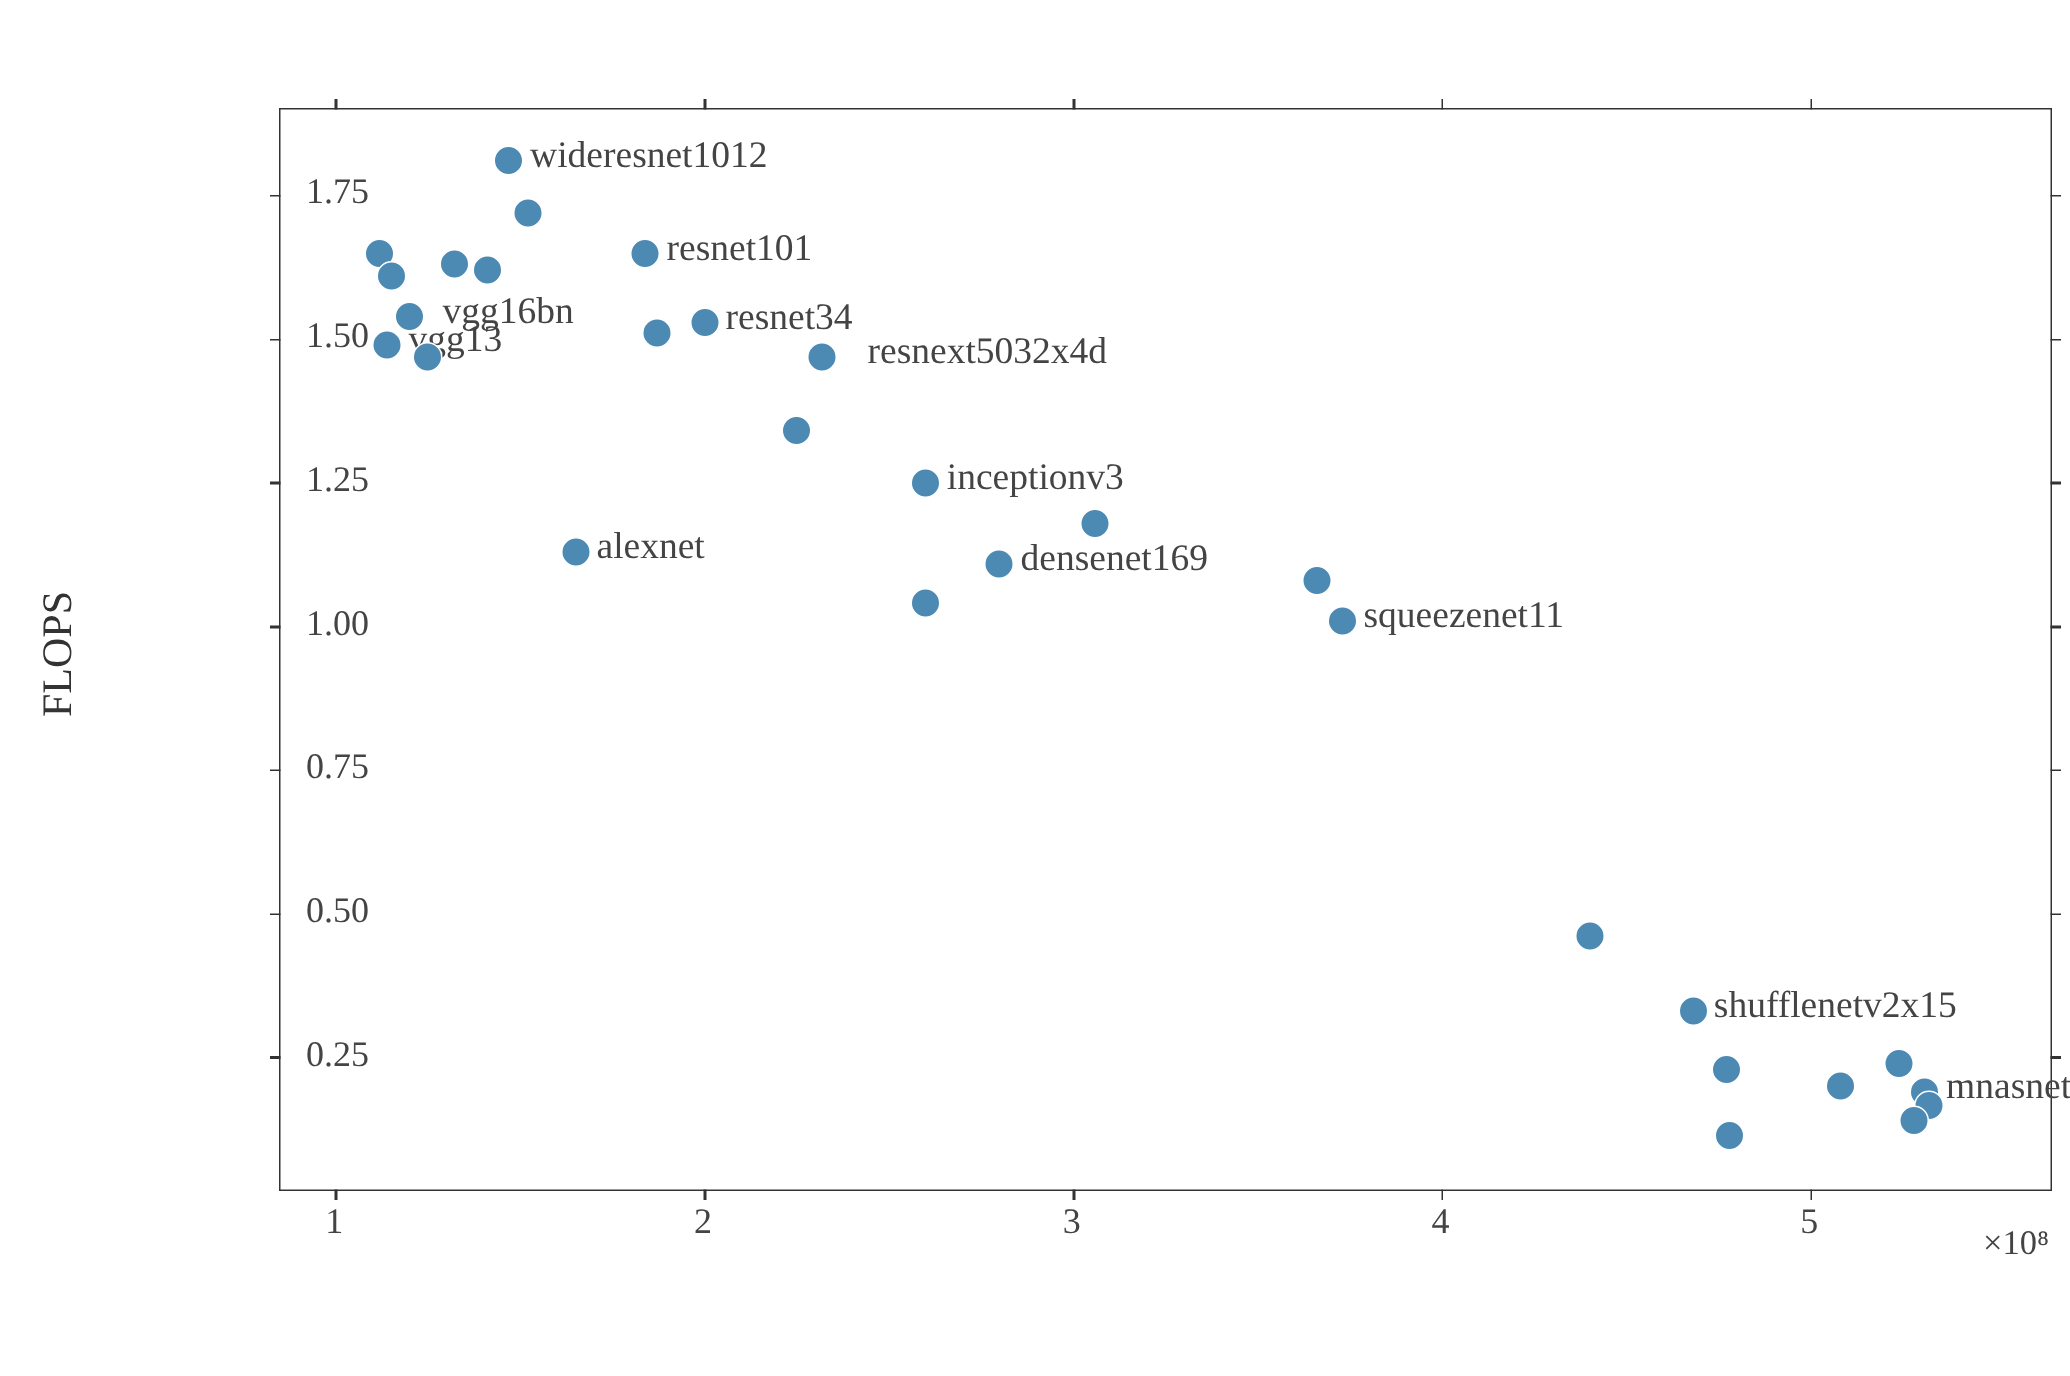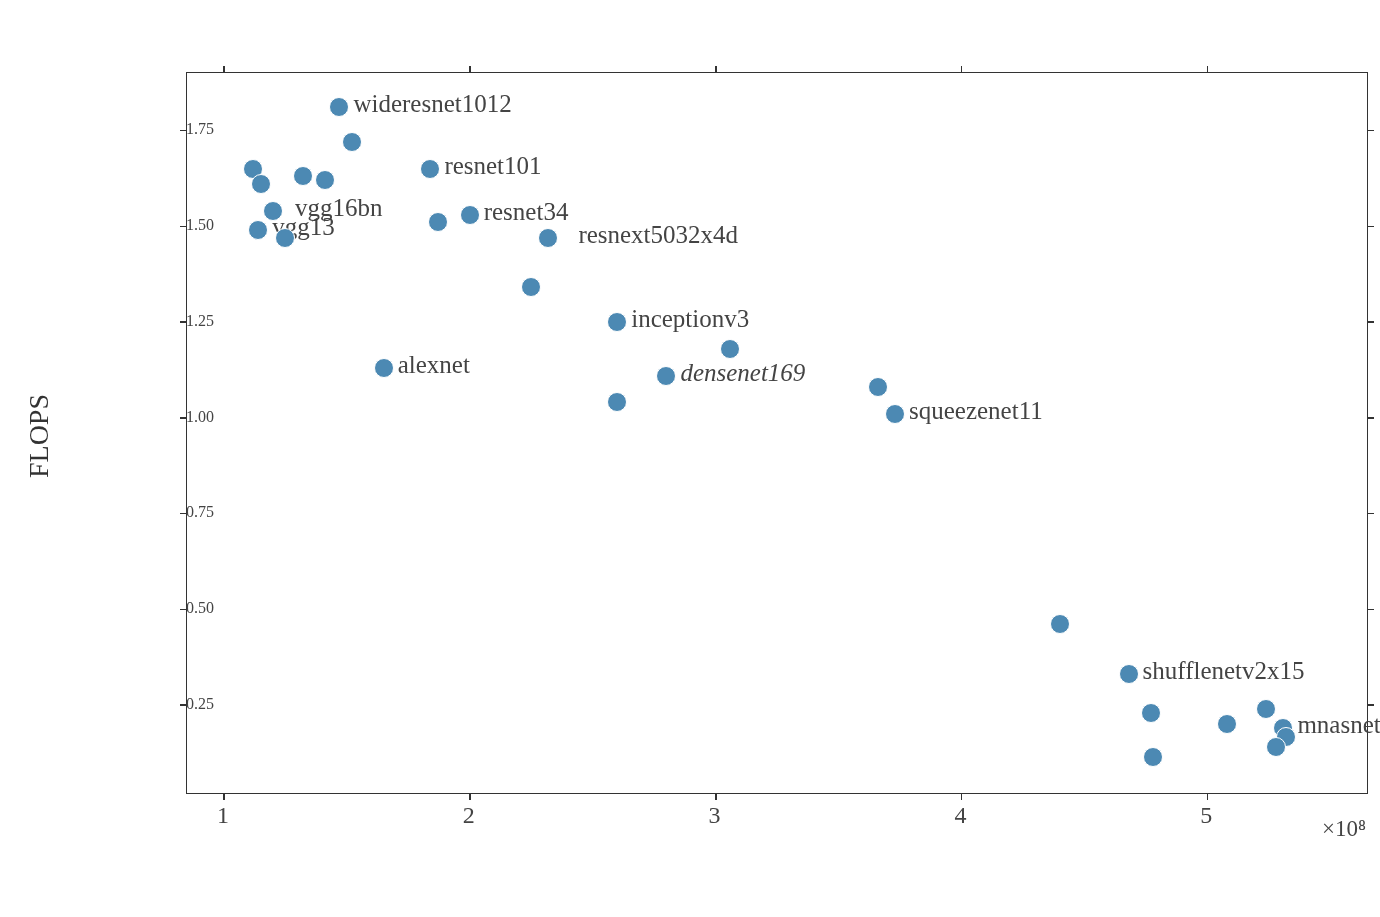--- a/index.html
+++ b/index.html
@@ -56,22 +56,22 @@
     .x-offset-text {
       position: absolute;
       right: 34px;
       bottom: 95px;
       font-size: 23px;
       color: #444;
       text-align: right;
     }
     .y-tick {
       position: absolute;
-      right: 1186px;
-      font-size: 16px;
+      right: 1154px;
+      font-size: 24px;
       color: #444;
       transform: translateY(-50%);
     }
     .y-tick-mark {
       position: absolute;
       left: -7px;
       width: 7px;
       height: 1.5px;
       background: #333;
     }
@@ -176,21 +176,21 @@
       <div class="point" style="left: 361.375px; top: 164.681px;"></div>
       <div class="point-label" style="left: 369.375px; top: 161.681px; margin-left: 16px;">resnext5032x4d</div>
       <div class="point" style="left: 98.3333px; top: 164.681px;"></div>
       <div class="point" style="left: 344.167px; top: 214.468px;"></div>
       <div class="point" style="left: 430.208px; top: 248.936px;"></div>
       <div class="point-label" style="left: 438.208px; top: 245.936px;">inceptionv3</div>
       <div class="point" style="left: 543.292px; top: 275.745px;"></div>
       <div class="point" style="left: 196.667px; top: 294.894px;"></div>
       <div class="point-label" style="left: 204.667px; top: 291.894px;">alexnet</div>
       <div class="point" style="left: 479.375px; top: 302.553px;"></div>
-      <div class="point-label" style="left: 487.375px; top: 299.553px; font-style: italic;">densenet169</div>
+      <div class="point-label" style="left: 487.375px; top: 299.553px;">densenet169</div>
       <div class="point" style="left: 690.792px; top: 314.043px;"></div>
       <div class="point" style="left: 430.208px; top: 329.362px;"></div>
       <div class="point" style="left: 708px; top: 340.851px;"></div>
       <div class="point-label" style="left: 716px; top: 337.851px;">squeezenet11</div>
       <div class="point" style="left: 872.708px; top: 551.489px;"></div>
       <div class="point" style="left: 941.542px; top: 601.277px;"></div>
       <div class="point-label" style="left: 949.542px; top: 598.277px;">shufflenetv2x15</div>
       <div class="point" style="left: 1079.21px; top: 635.745px;"></div>
       <div class="point" style="left: 963.667px; top: 639.574px;"></div>
       <div class="point" style="left: 1039.88px; top: 651.064px;"></div>

